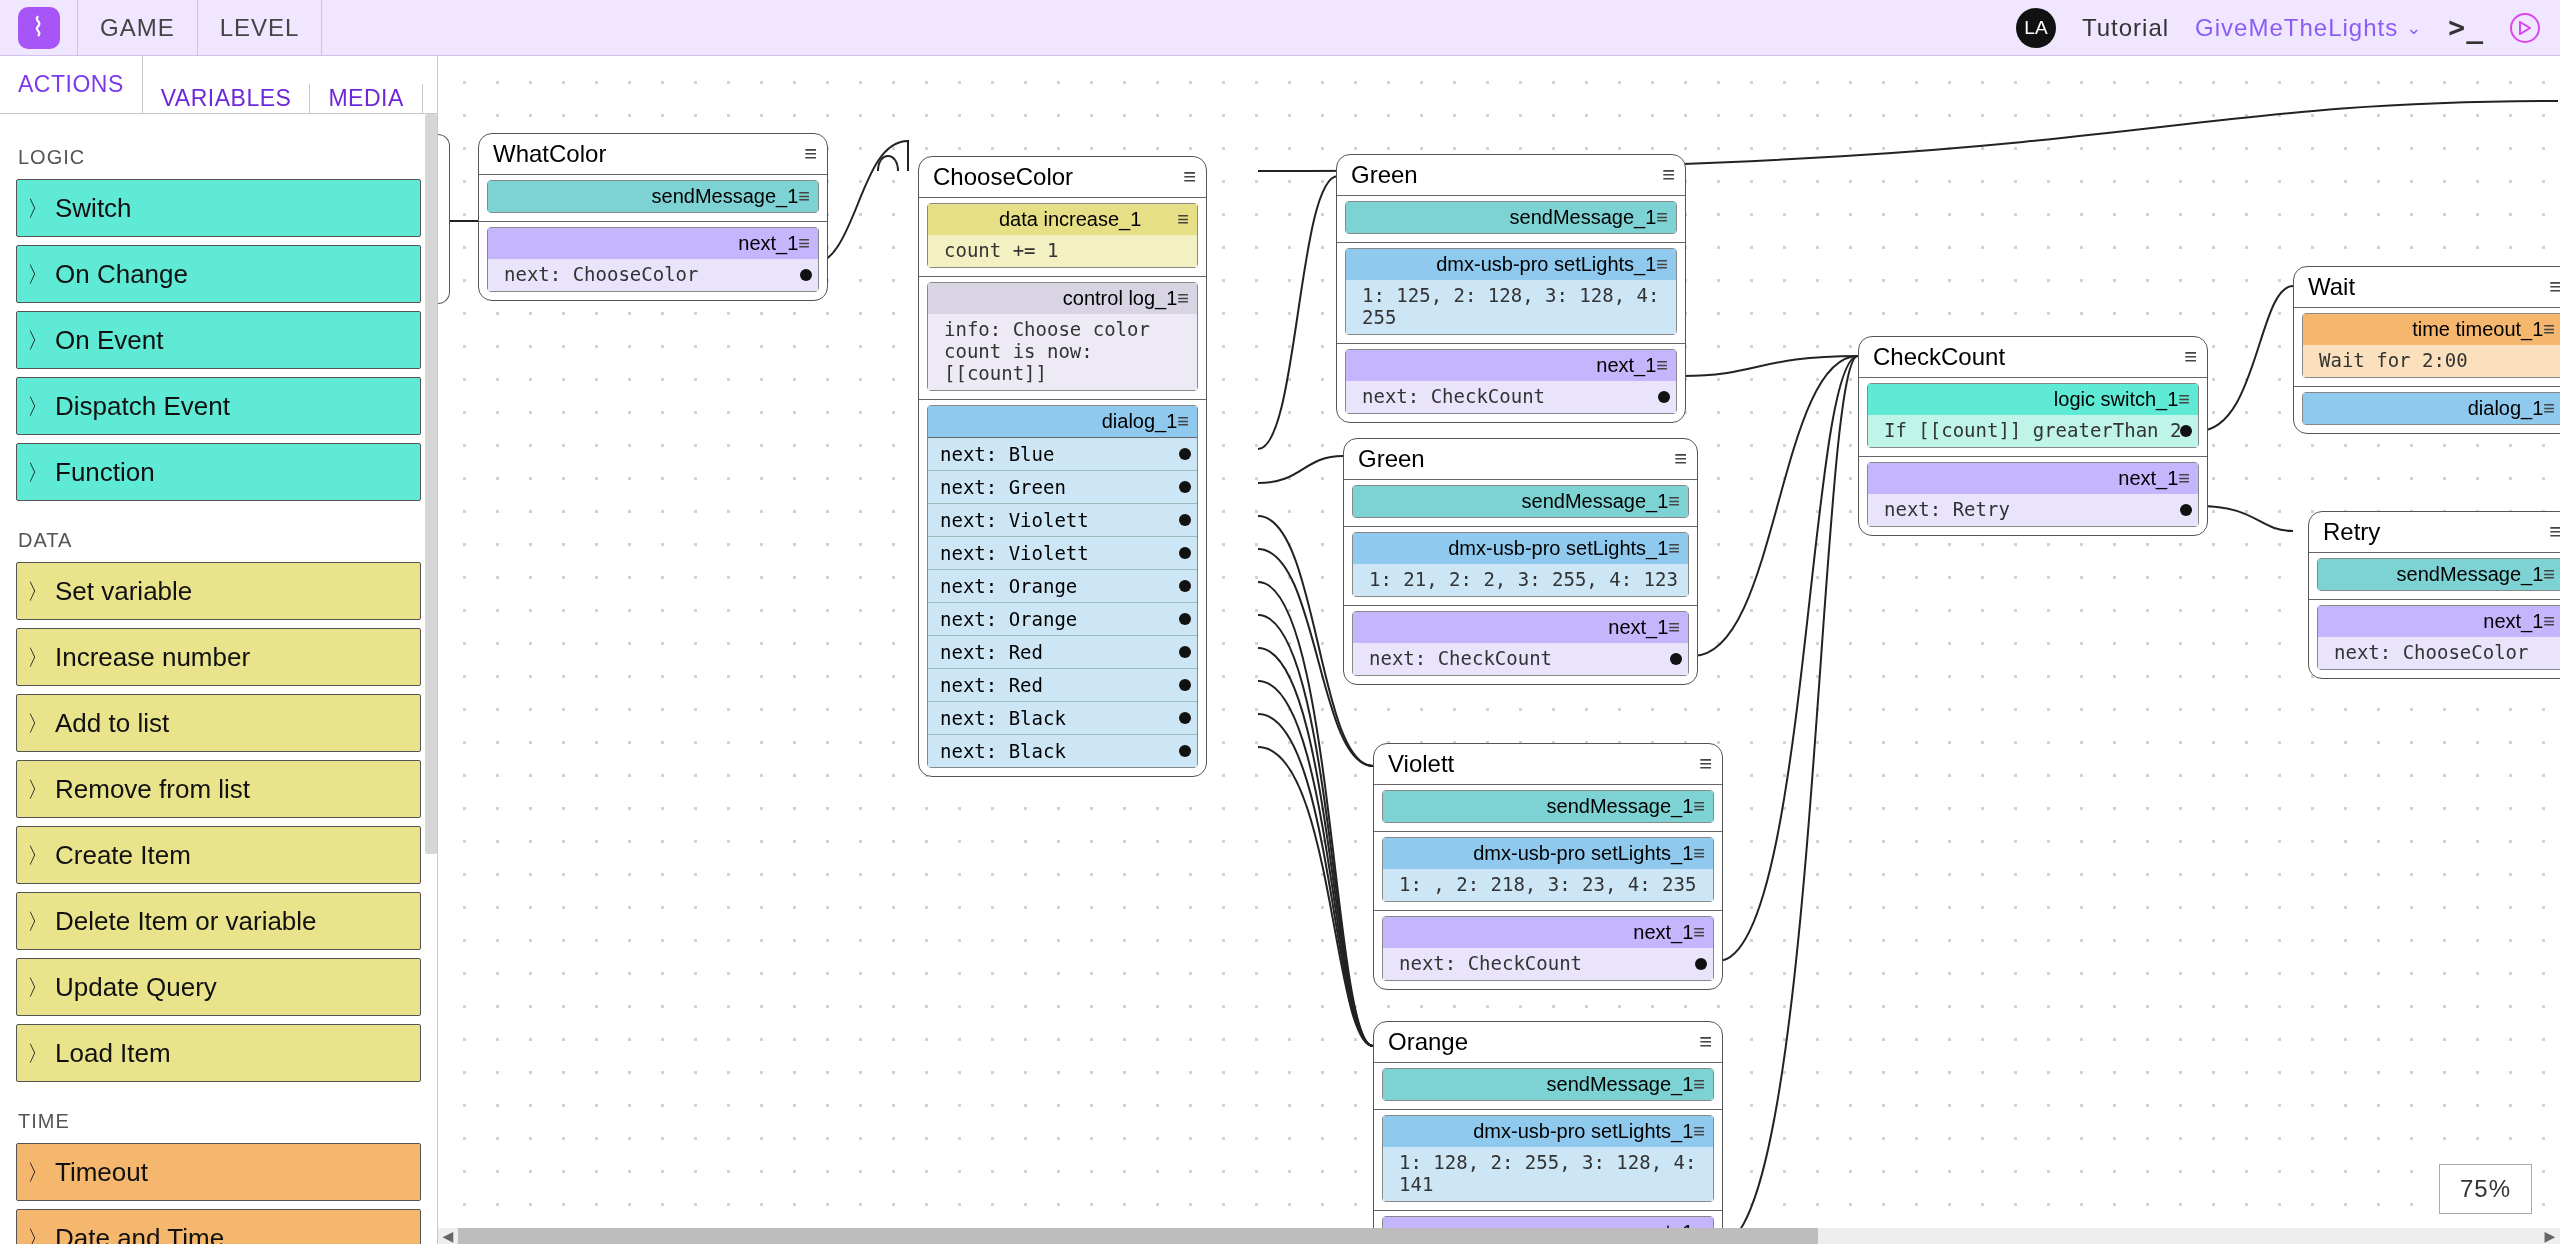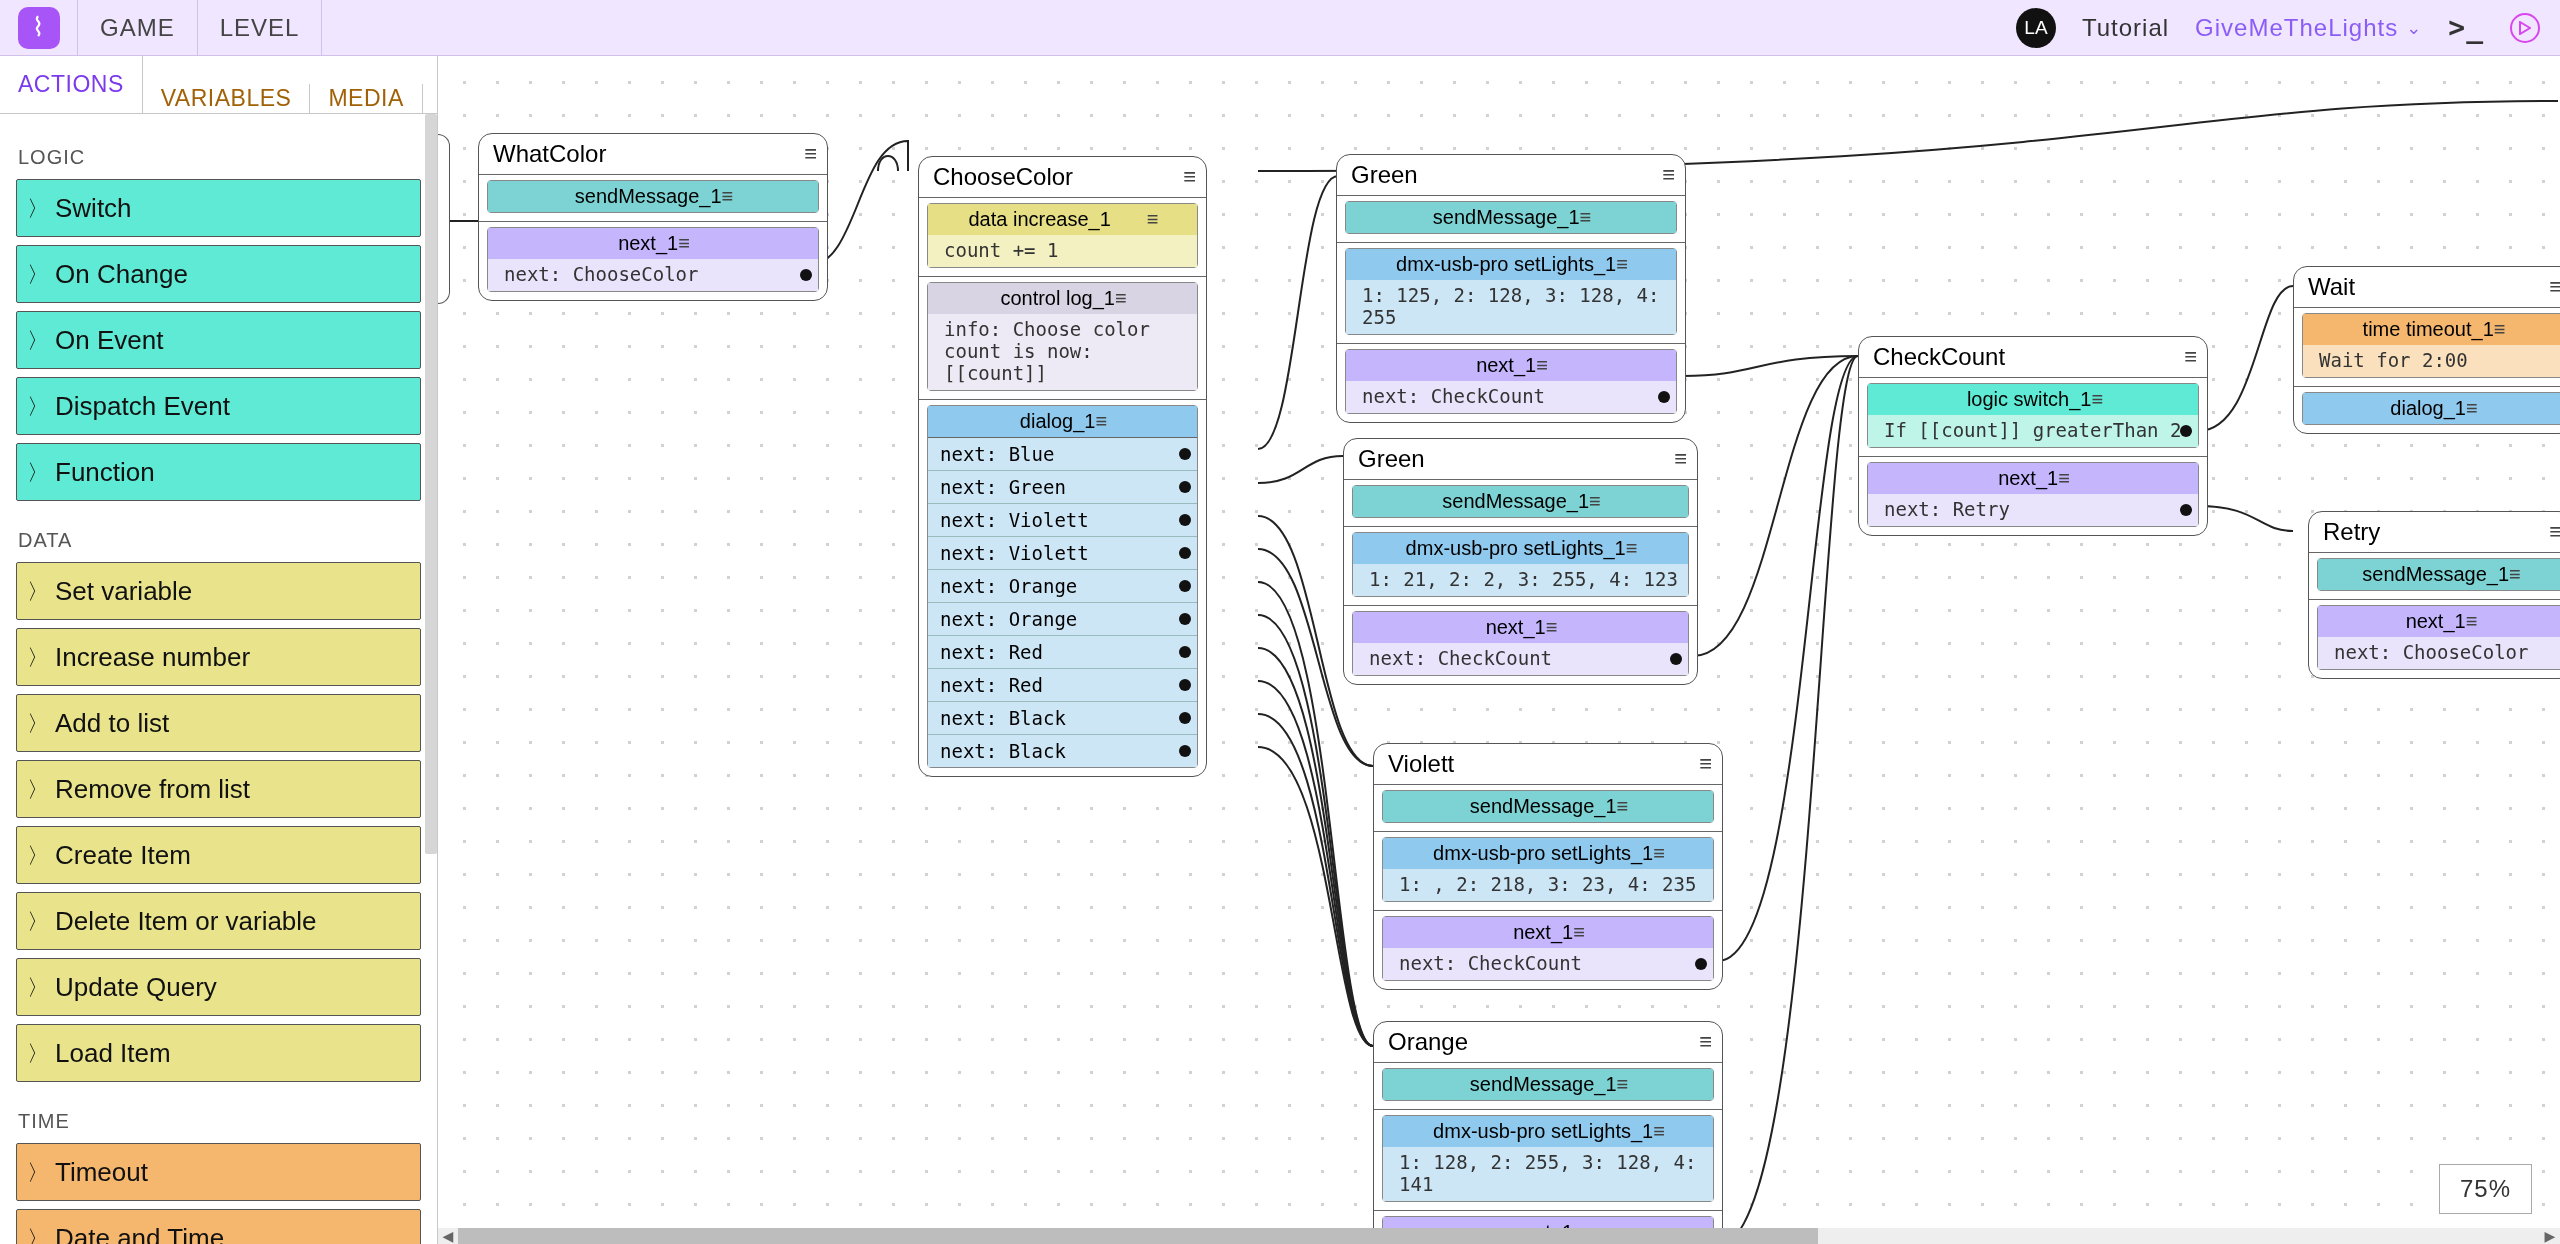--- a/index.html
+++ b/index.html
@@ -18,21 +18,21 @@
 .topbar .chev { font-size:18px; }
 .topbar .term { font-family: monospace; font-size:28px; font-weight:bold; }
 .topbar .play { width:30px; height:30px; border:2px solid #d946ef; border-radius:50%; display:flex; align-items:center; justify-content:center; color:#d946ef; }
 
 
 .main { flex:1; display:flex; min-height:0; font-size:22px; }
 .lefttabs { width:438px; border-right:1px solid #c8c8c8; display:flex; flex-direction:column; background:#fff; }
 .tabrow { height:58px; display:flex; border-bottom:1px solid #c8c8c8; }
 .tabrow .tab { padding:0 18px; display:flex; align-items:center; border-right:1px solid #c8c8c8; font-size:23px; letter-spacing:0.5px; }
 .tabrow .tab.active { color:#7c3aed; }
-.tabrow .tab:not(.active) { color:#a16207;margin-top:28px; }
+.tabrow .tab:not(.active) { color:#6d28d9;margin-top:28px; }
 
 .panel { flex:1; overflow:auto; padding:8px 16px 0 16px; position:relative; }
 .panel::after { content:""; position:absolute; top:0; right:0; width:12px; height:740px; background:#d6d6d6; border-radius:2px; }
 .section-h { font-size:20px; letter-spacing:1px; color:#555; margin:28px 0 10px 2px; }
 .section-h:first-child { margin-top:24px; }
 .action-btn { display:flex; align-items:center; gap:6px; height:58px; border:1px solid #555; margin-bottom:8px; padding:0 10px; font-size:26px; color:#111; border-radius:2px; }
 .action-btn .arr { font-size:22px; line-height:1; position:relative; top:1px; }
 .c-logic { background:#5eead4; }
 .c-data  { background:#e9e48b; }
 .c-time  { background:#f5b66e; }
@@ -50,21 +50,21 @@
 .zoom-ind { position:absolute; right:28px; bottom:30px; border:1px solid #aaa; background:#fff; padding:10px 20px; font-size:24px; letter-spacing:1px; color:#333; z-index:6; }
 
 svg.wires { position:absolute; inset:0; width:100%; height:100%; z-index:1; }
 .nodes { position:absolute; inset:0; z-index:2; }
 
 .node { position:absolute; border:1.5px solid #555; border-radius:14px; background:#fff; overflow:hidden; }
 .node-header { display:flex; align-items:center; justify-content:space-between; padding:6px 10px 6px 14px; font-size:24px; }
 .node-header .menu { font-size:22px; color:#444; }
 
 .row { border-top:1px solid #666; }
-.row .row-title { display:flex; align-items:center; justify-content:center; padding:4px 8px 4px 10px; font-size:20px; font-weight:500; }
+.row .row-title { display:flex; align-items:center; justify-content:flex-end; padding:4px 8px 4px 10px; font-size:20px; font-weight:500; }
 .row .row-title .menu { font-size:20px; color:#444; }
 .row .row-body { font-family: "Menlo","Consolas",monospace; font-size:19px; padding:4px 10px 6px 16px; color:#333; position:relative; }
 .row .port { position:absolute; right:6px; top:50%; transform:translateY(-50%); width:12px; height:12px; border-radius:50%; background:#111; }
 .inset { margin:5px 8px 8px 8px; border:1px solid #888; border-radius:4px; }
 
 .rc-teal   .row-title{ background:#7dd3d3; }
 .rc-purple .row-title{ background:#c4b5fd; } .rc-purple .row-body{ background:#e9e3fb; }
 .rc-yellow .row-title{ background:#e6df85;gap:36px; } .rc-yellow .row-body{ background:#f3f0c2; }
 .rc-gray   .row-title{ background:#d9d4e3; } .rc-gray   .row-body{ background:#eeeaf5; }
 .rc-blue   .row-title{ background:#8fc9ed; } .rc-blue   .row-body{ background:#cde6f6; }

